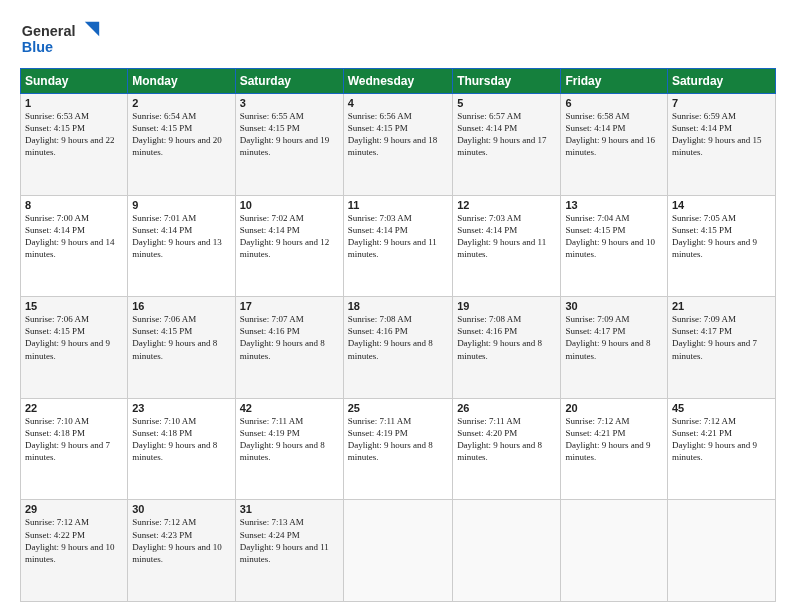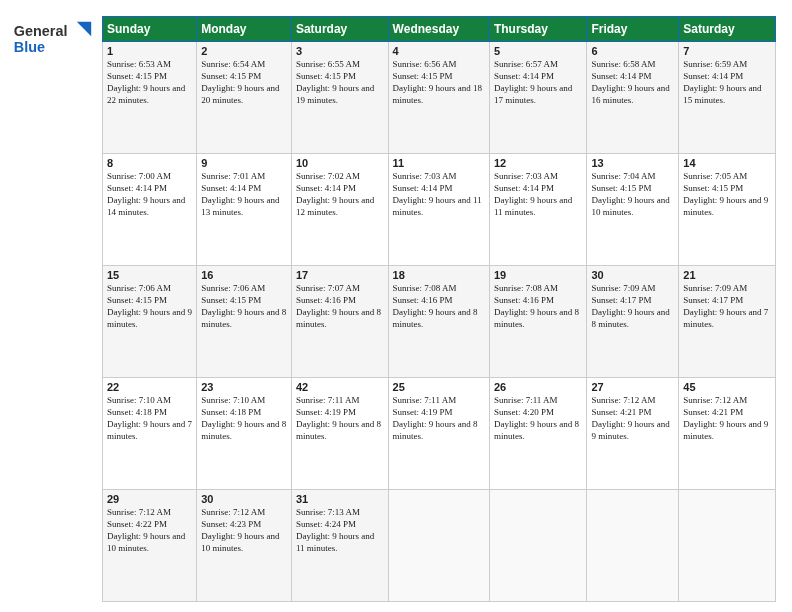--- a/index.html
+++ b/index.html
@@ -6,23 +6,23 @@
     body {
       font-family: Arial, sans-serif;
       background: #fff;
       width: 792px;
       height: 612px;
       overflow: hidden;
     }
     .page {
       width: 792px;
       height: 612px;
-      padding: 16px 16px 10px 12px;
+      padding: 16px 16px 10px 20px;
       display: flex;
-      flex-direction: row;
+      flex-direction: column;
     }
     .header {
       display: flex;
       justify-content: space-between;
       align-items: flex-start;
       margin-bottom: 8px;
     }
     .logo-wrapper {
       display: flex;
       align-items: center;
@@ -147,21 +147,21 @@
           <td><span class="day-num">19</span><span class="day-info">Sunrise: 7:08 AM<br>Sunset: 4:16 PM<br>Daylight: 9 hours and 8 minutes.</span></td>
           <td><span class="day-num">30</span><span class="day-info">Sunrise: 7:09 AM<br>Sunset: 4:17 PM<br>Daylight: 9 hours and 8 minutes.</span></td>
           <td><span class="day-num">21</span><span class="day-info">Sunrise: 7:09 AM<br>Sunset: 4:17 PM<br>Daylight: 9 hours and 7 minutes.</span></td>
         </tr>
         <tr>
           <td><span class="day-num">22</span><span class="day-info">Sunrise: 7:10 AM<br>Sunset: 4:18 PM<br>Daylight: 9 hours and 7 minutes.</span></td>
           <td><span class="day-num">23</span><span class="day-info">Sunrise: 7:10 AM<br>Sunset: 4:18 PM<br>Daylight: 9 hours and 8 minutes.</span></td>
           <td><span class="day-num">42</span><span class="day-info">Sunrise: 7:11 AM<br>Sunset: 4:19 PM<br>Daylight: 9 hours and 8 minutes.</span></td>
           <td><span class="day-num">25</span><span class="day-info">Sunrise: 7:11 AM<br>Sunset: 4:19 PM<br>Daylight: 9 hours and 8 minutes.</span></td>
           <td><span class="day-num">26</span><span class="day-info">Sunrise: 7:11 AM<br>Sunset: 4:20 PM<br>Daylight: 9 hours and 8 minutes.</span></td>
-          <td><span class="day-num">27</span><span class="day-info">Sunrise: 7:12 AM<br>Sunset: 4:21 PM<br>Daylight: 9 hours and 9 minutes.</span></td>
+          <td><span class="day-num">20</span><span class="day-info">Sunrise: 7:12 AM<br>Sunset: 4:21 PM<br>Daylight: 9 hours and 9 minutes.</span></td>
           <td><span class="day-num">45</span><span class="day-info">Sunrise: 7:12 AM<br>Sunset: 4:21 PM<br>Daylight: 9 hours and 9 minutes.</span></td>
         </tr>
         <tr>
           <td><span class="day-num">29</span><span class="day-info">Sunrise: 7:12 AM<br>Sunset: 4:22 PM<br>Daylight: 9 hours and 10 minutes.</span></td>
           <td><span class="day-num">30</span><span class="day-info">Sunrise: 7:12 AM<br>Sunset: 4:23 PM<br>Daylight: 9 hours and 10 minutes.</span></td>
           <td><span class="day-num">31</span><span class="day-info">Sunrise: 7:13 AM<br>Sunset: 4:24 PM<br>Daylight: 9 hours and 11 minutes.</span></td>
           <td class="empty-cell"></td>
           <td class="empty-cell"></td>
           <td class="empty-cell"></td>
           <td class="empty-cell"></td>

